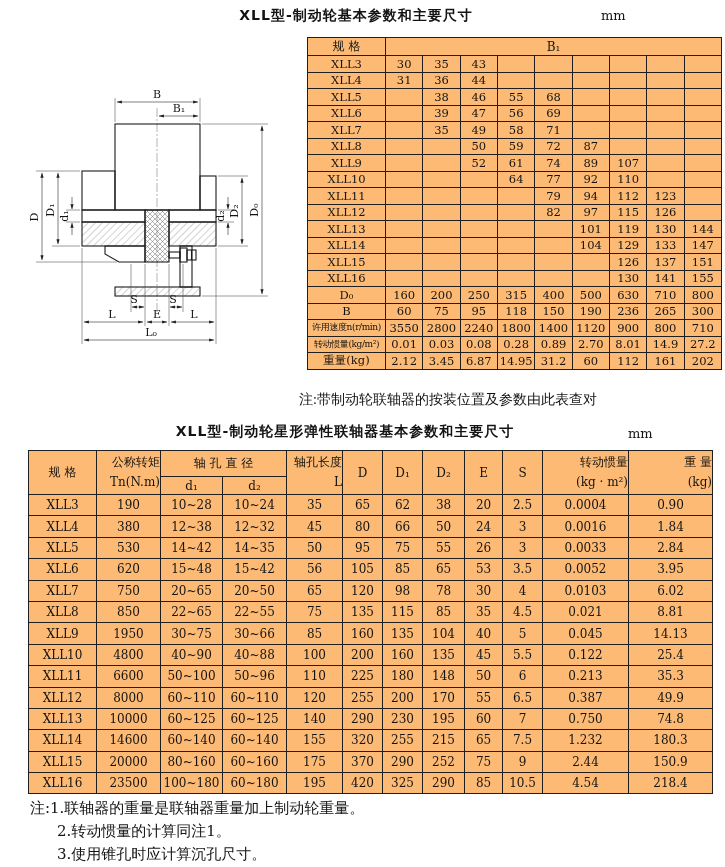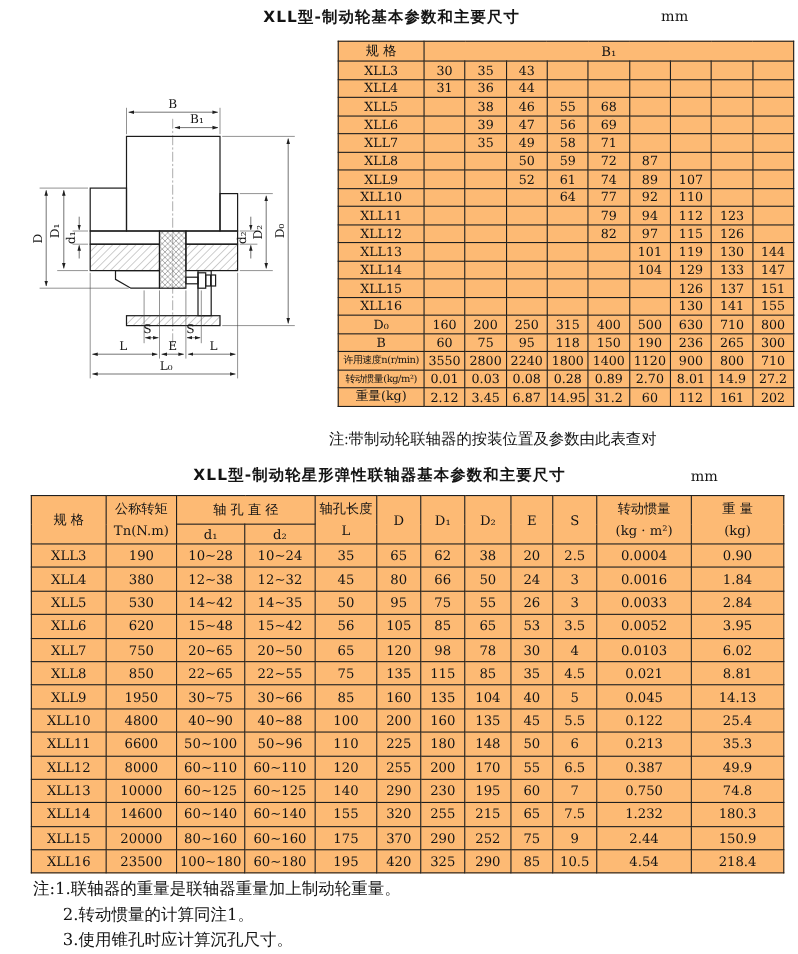--- a/index.html
+++ b/index.html
@@ -56,21 +56,21 @@
   }
 
   #table2 {
     left:28px; top:450px; width:684px;
     font-size:12px;
     border:1.5px solid #1f1f1f;
   }
   #table2 thead tr:first-child th { height:26px; }
   #table2 thead tr:last-child  th { height:18px; }
   #table2 tbody td { height:21.4px; }
-  .twoline div { line-height:1.6; }
+  .twoline div { line-height:1.6;text-align:right; }
 
   #footnotes {
     position:absolute; left:30px; top:797px;
     font-size:15px; line-height:23px; white-space:nowrap;
   }
   #footnotes .fn-line { position:relative; }
   #footnotes .fn-line.indent { padding-left:27px; }
 
   svg text {
     font-family:"DejaVu Serif","Liberation Serif",serif;

